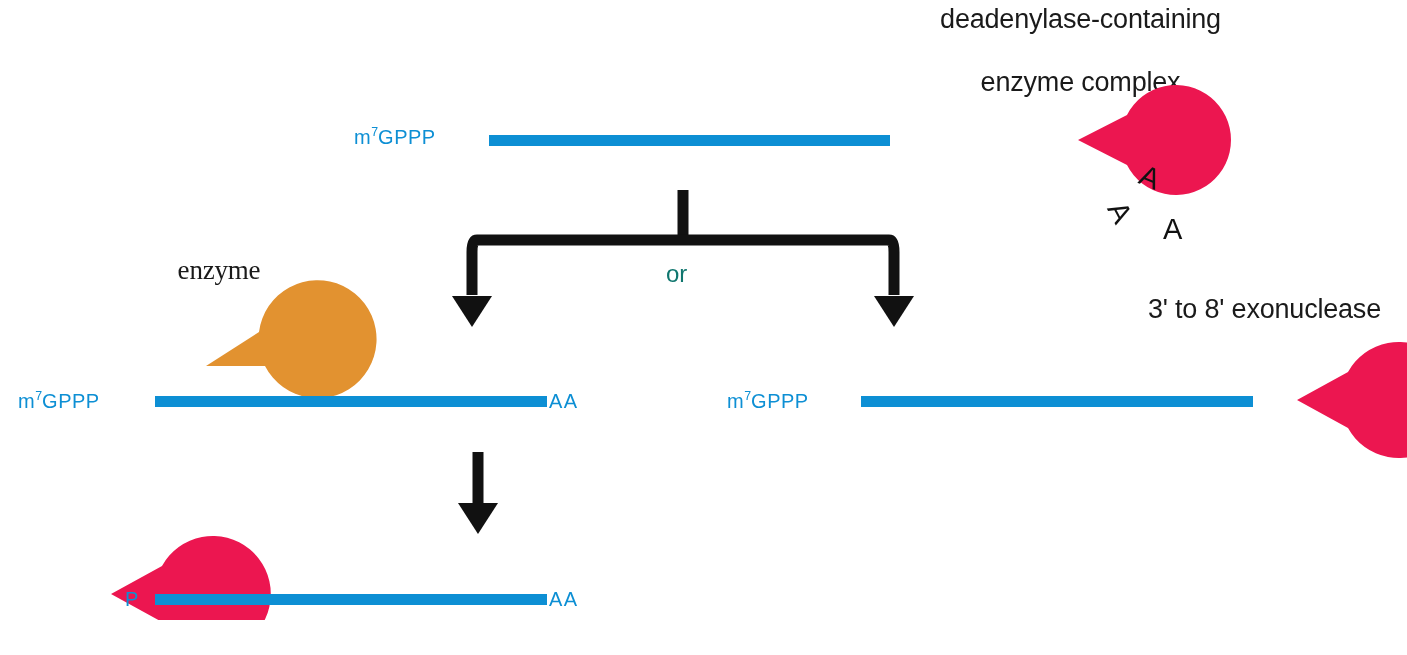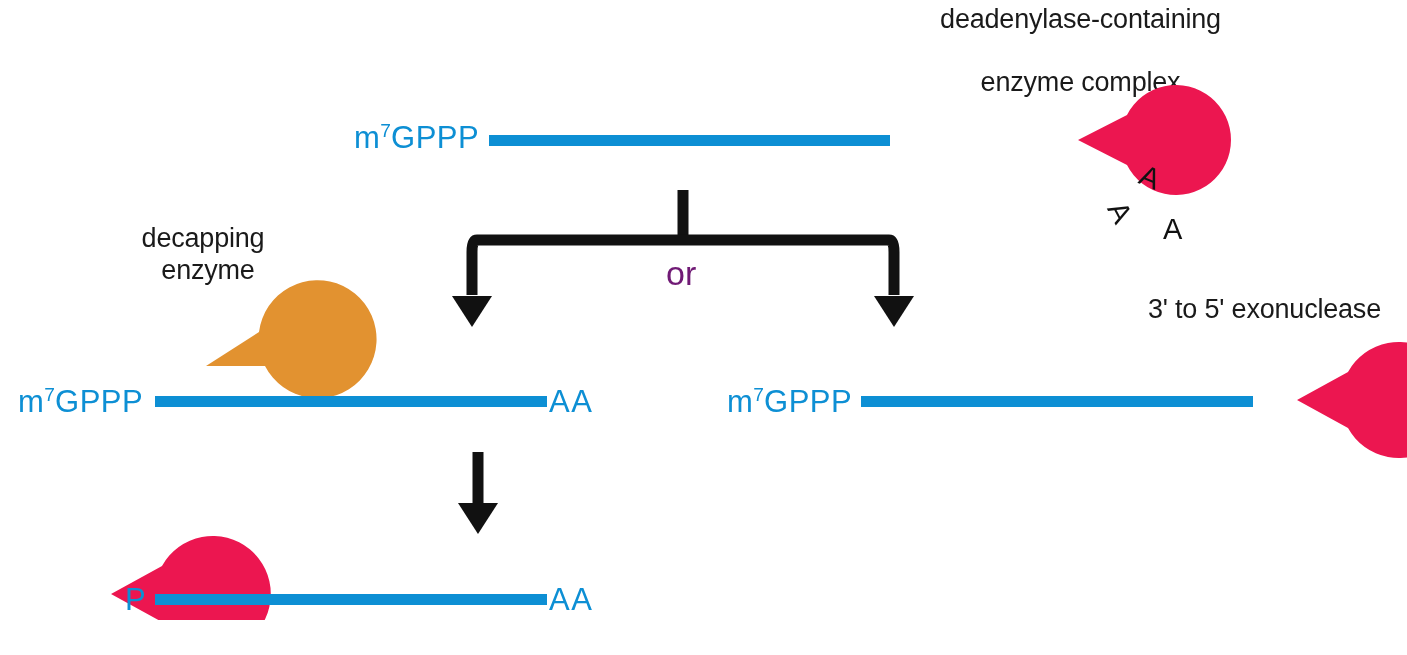--- a/index.html
+++ b/index.html
@@ -24,21 +24,21 @@
     font-size: 27px;
     line-height: 32px;
     white-space: nowrap;
     letter-spacing: -0.2px;
   }
   .lbl.center { text-align: center; }
   .rna-lbl {
     position: absolute;
     color: #0d8fd4;
     font-family: "Liberation Sans", sans-serif;
-    font-size: 31px;
+    font-size: 20px;
     line-height: 31px;
     white-space: nowrap;
     letter-spacing: 0.5px;
   }
   .rna-lbl sup {
     font-size: 0.62em;
     vertical-align: super;
     line-height: 0;
     letter-spacing: 0;
   }
@@ -57,22 +57,22 @@
   .svg-layer {
     position: absolute;
     left: 0;
     top: 0;
     width: 1407px;
     height: 655px;
     pointer-events: none;
   }
   .or-lbl {
     position: absolute;
-    color: #701a75;
-    font-size: 34px;
+    color: #0f766e;
+    font-size: 24px;
     line-height: 27px;
   }
 </style>
 </head>
 <body>
 
 <div id="canvas">
 
   <div class="lbl center" style="left:928px; top:3px; width:305px;">deadenylase-containing</div>
   <div class="lbl center" style="left:928px; top:35px; width:305px;margin-top:31px;">enzyme complex</div>
@@ -106,34 +106,33 @@
     <path d="M 111 594 L 162 566 A 58 58 0 1 1 162 622 Z" fill="#ec1650"></path>
 
   </svg>
 
   <div class="scatter-a" style="left:1140px; top:163px; transform:rotate(22deg);">A</div>
   <div class="scatter-a" style="left:1110px; top:198px; transform:rotate(62deg);">A</div>
   <div class="scatter-a" style="left:1163px; top:215px; transform:rotate(0deg);">A</div>
 
   <div class="or-lbl" style="left:666px; top:260px;">or</div>
 
-  <div class="lbl center" style="left:128px; top:222px; width:150px;">decapping</div>
-  <div class="lbl center" style="left:133px; top:254px; width:150px;">enzyme</div>
+  <div class="lbl center" style="left:144px; top:254px; width:150px;font-family:Liberation Serif, serif;">enzyme</div>
 
   <div class="rna-lbl" style="left:18px; top:386px;"><span>m</span><sup>7</sup><span>GPPP</span></div>
 
   <div class="strand" style="left:155px; top:396px; width:392px;"></div>
 
   <div class="rna-lbl" style="left:549px; top:386px; letter-spacing:1.5px;">AA</div>
 
   <div class="rna-lbl" style="left:727px; top:386px;"><span>m</span><sup>7</sup><span>GPPP</span></div>
 
   <div class="strand" style="left:861px; top:396px; width:392px;"></div>
 
-  <div class="lbl" style="left:1148px; top:293px;">3' to 5' exonuclease</div>
+  <div class="lbl" style="left:1148px; top:293px;">3' to 8' exonuclease</div>
 
 
   <div class="rna-lbl" style="left:125px; top:584px;">P</div>
 
   <div class="strand" style="left:155px; top:594px; width:392px;"></div>
 
   <div class="rna-lbl" style="left:549px; top:584px; letter-spacing:1.5px;">AA</div>
 
 </div>
 

